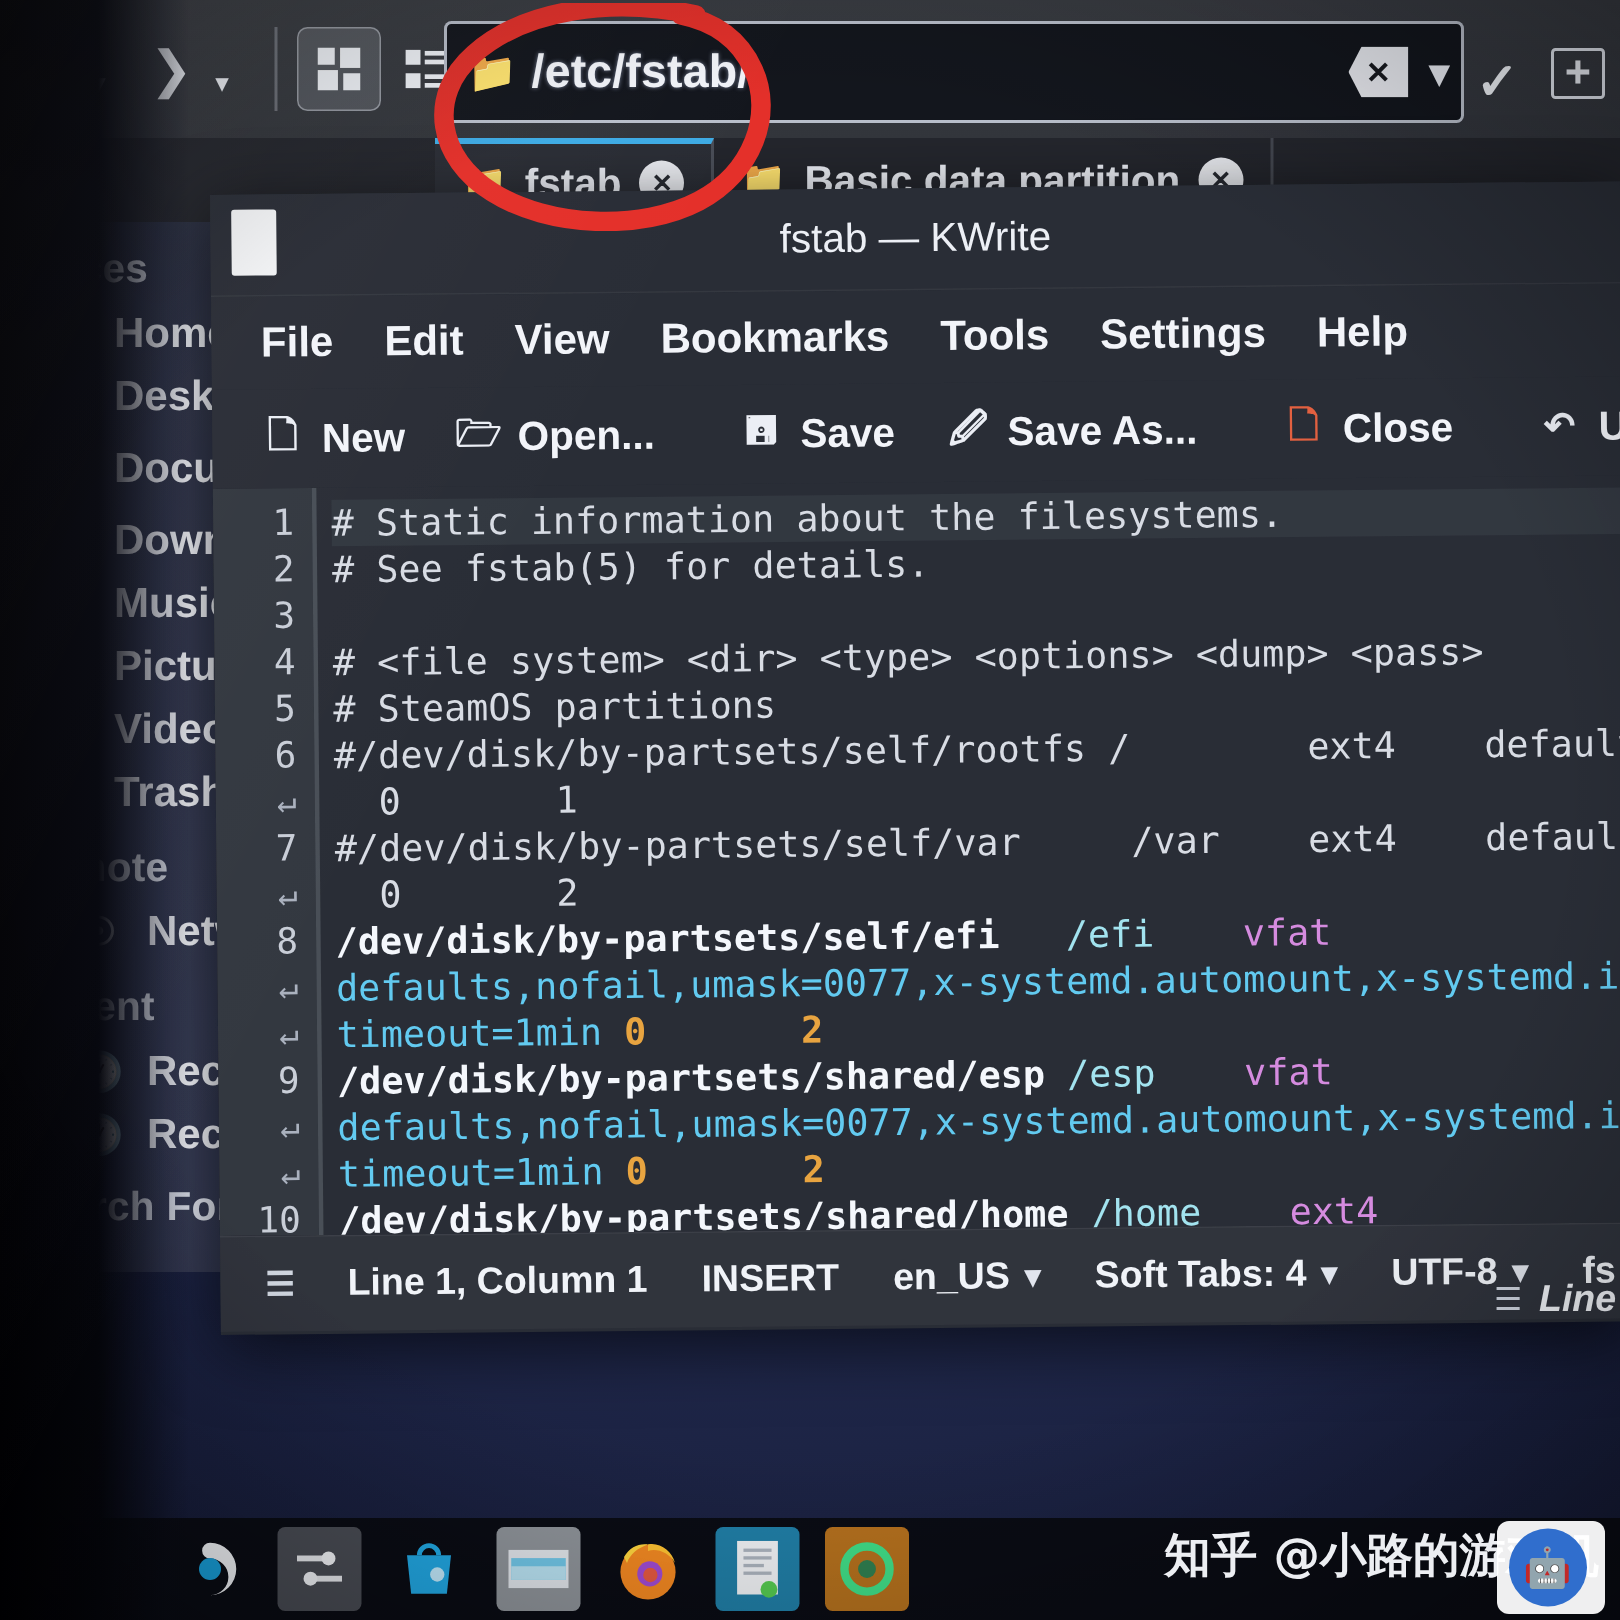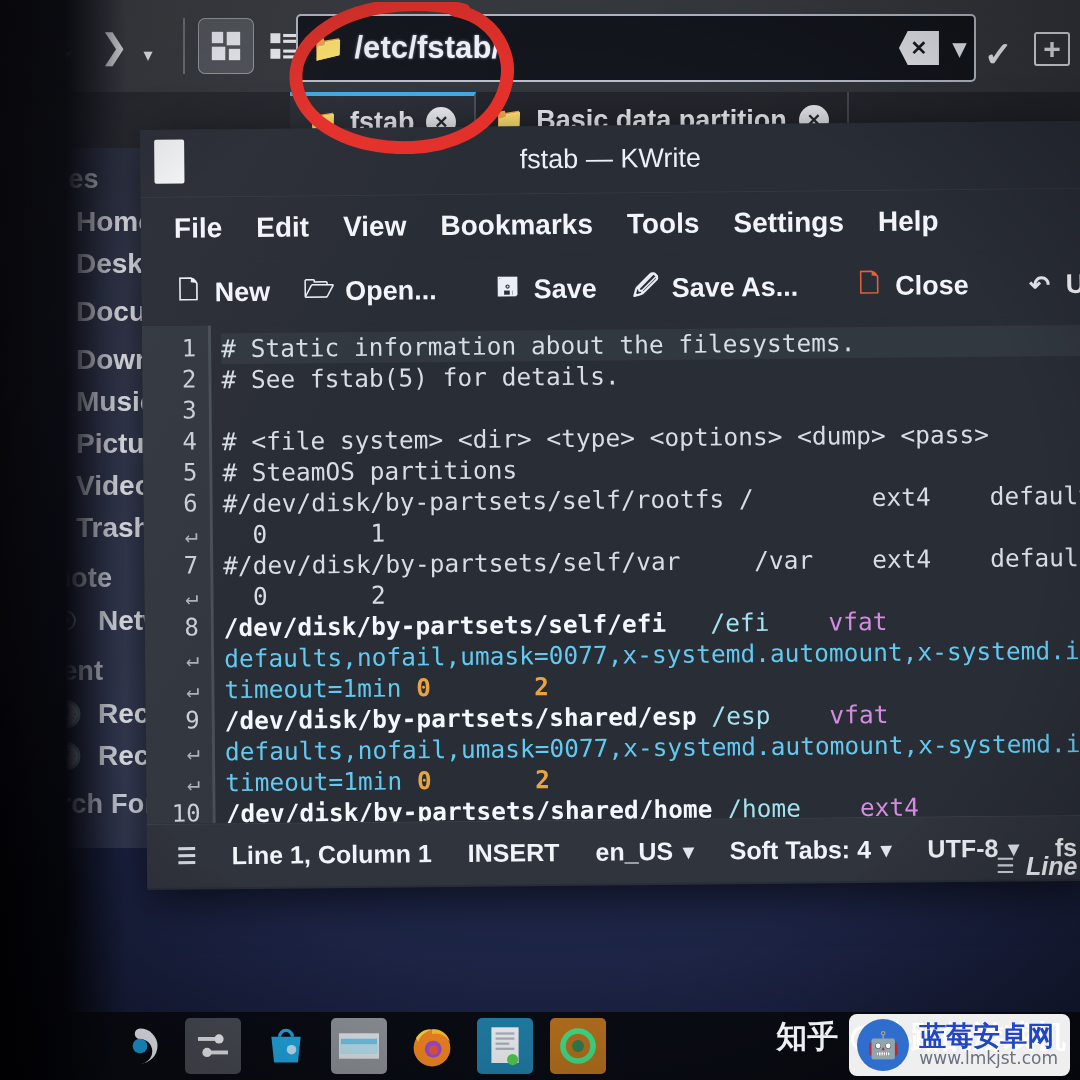--- a/index.html
+++ b/index.html
@@ -552,22 +552,18 @@
       <svg width="42" height="42" viewBox="0 0 24 24">
         <circle cx="12" cy="12" r="8.6" fill="none" stroke="#3ddc84" stroke-width="3.2"></circle>
         <circle cx="12" cy="12" r="3.4" fill="#2e7f4f"></circle>
       </svg>
     </div>
   </div>
 
   <div id="wm-zhihu">知乎 @小路的游戏机</div>
   <div id="wm-badge">
     <span class="bot">🤖</span>
-    <span class="btxt">
-      <span class="bt1">蓝莓安卓网</span>
-      <span class="bt2">www.lmkjst.com</span>
-    </span>
   </div>
 
   <div id="glare"></div>
   <div id="bezel-left"></div>
   <div id="vignette"></div>
 </div>
 
 </body></html>

